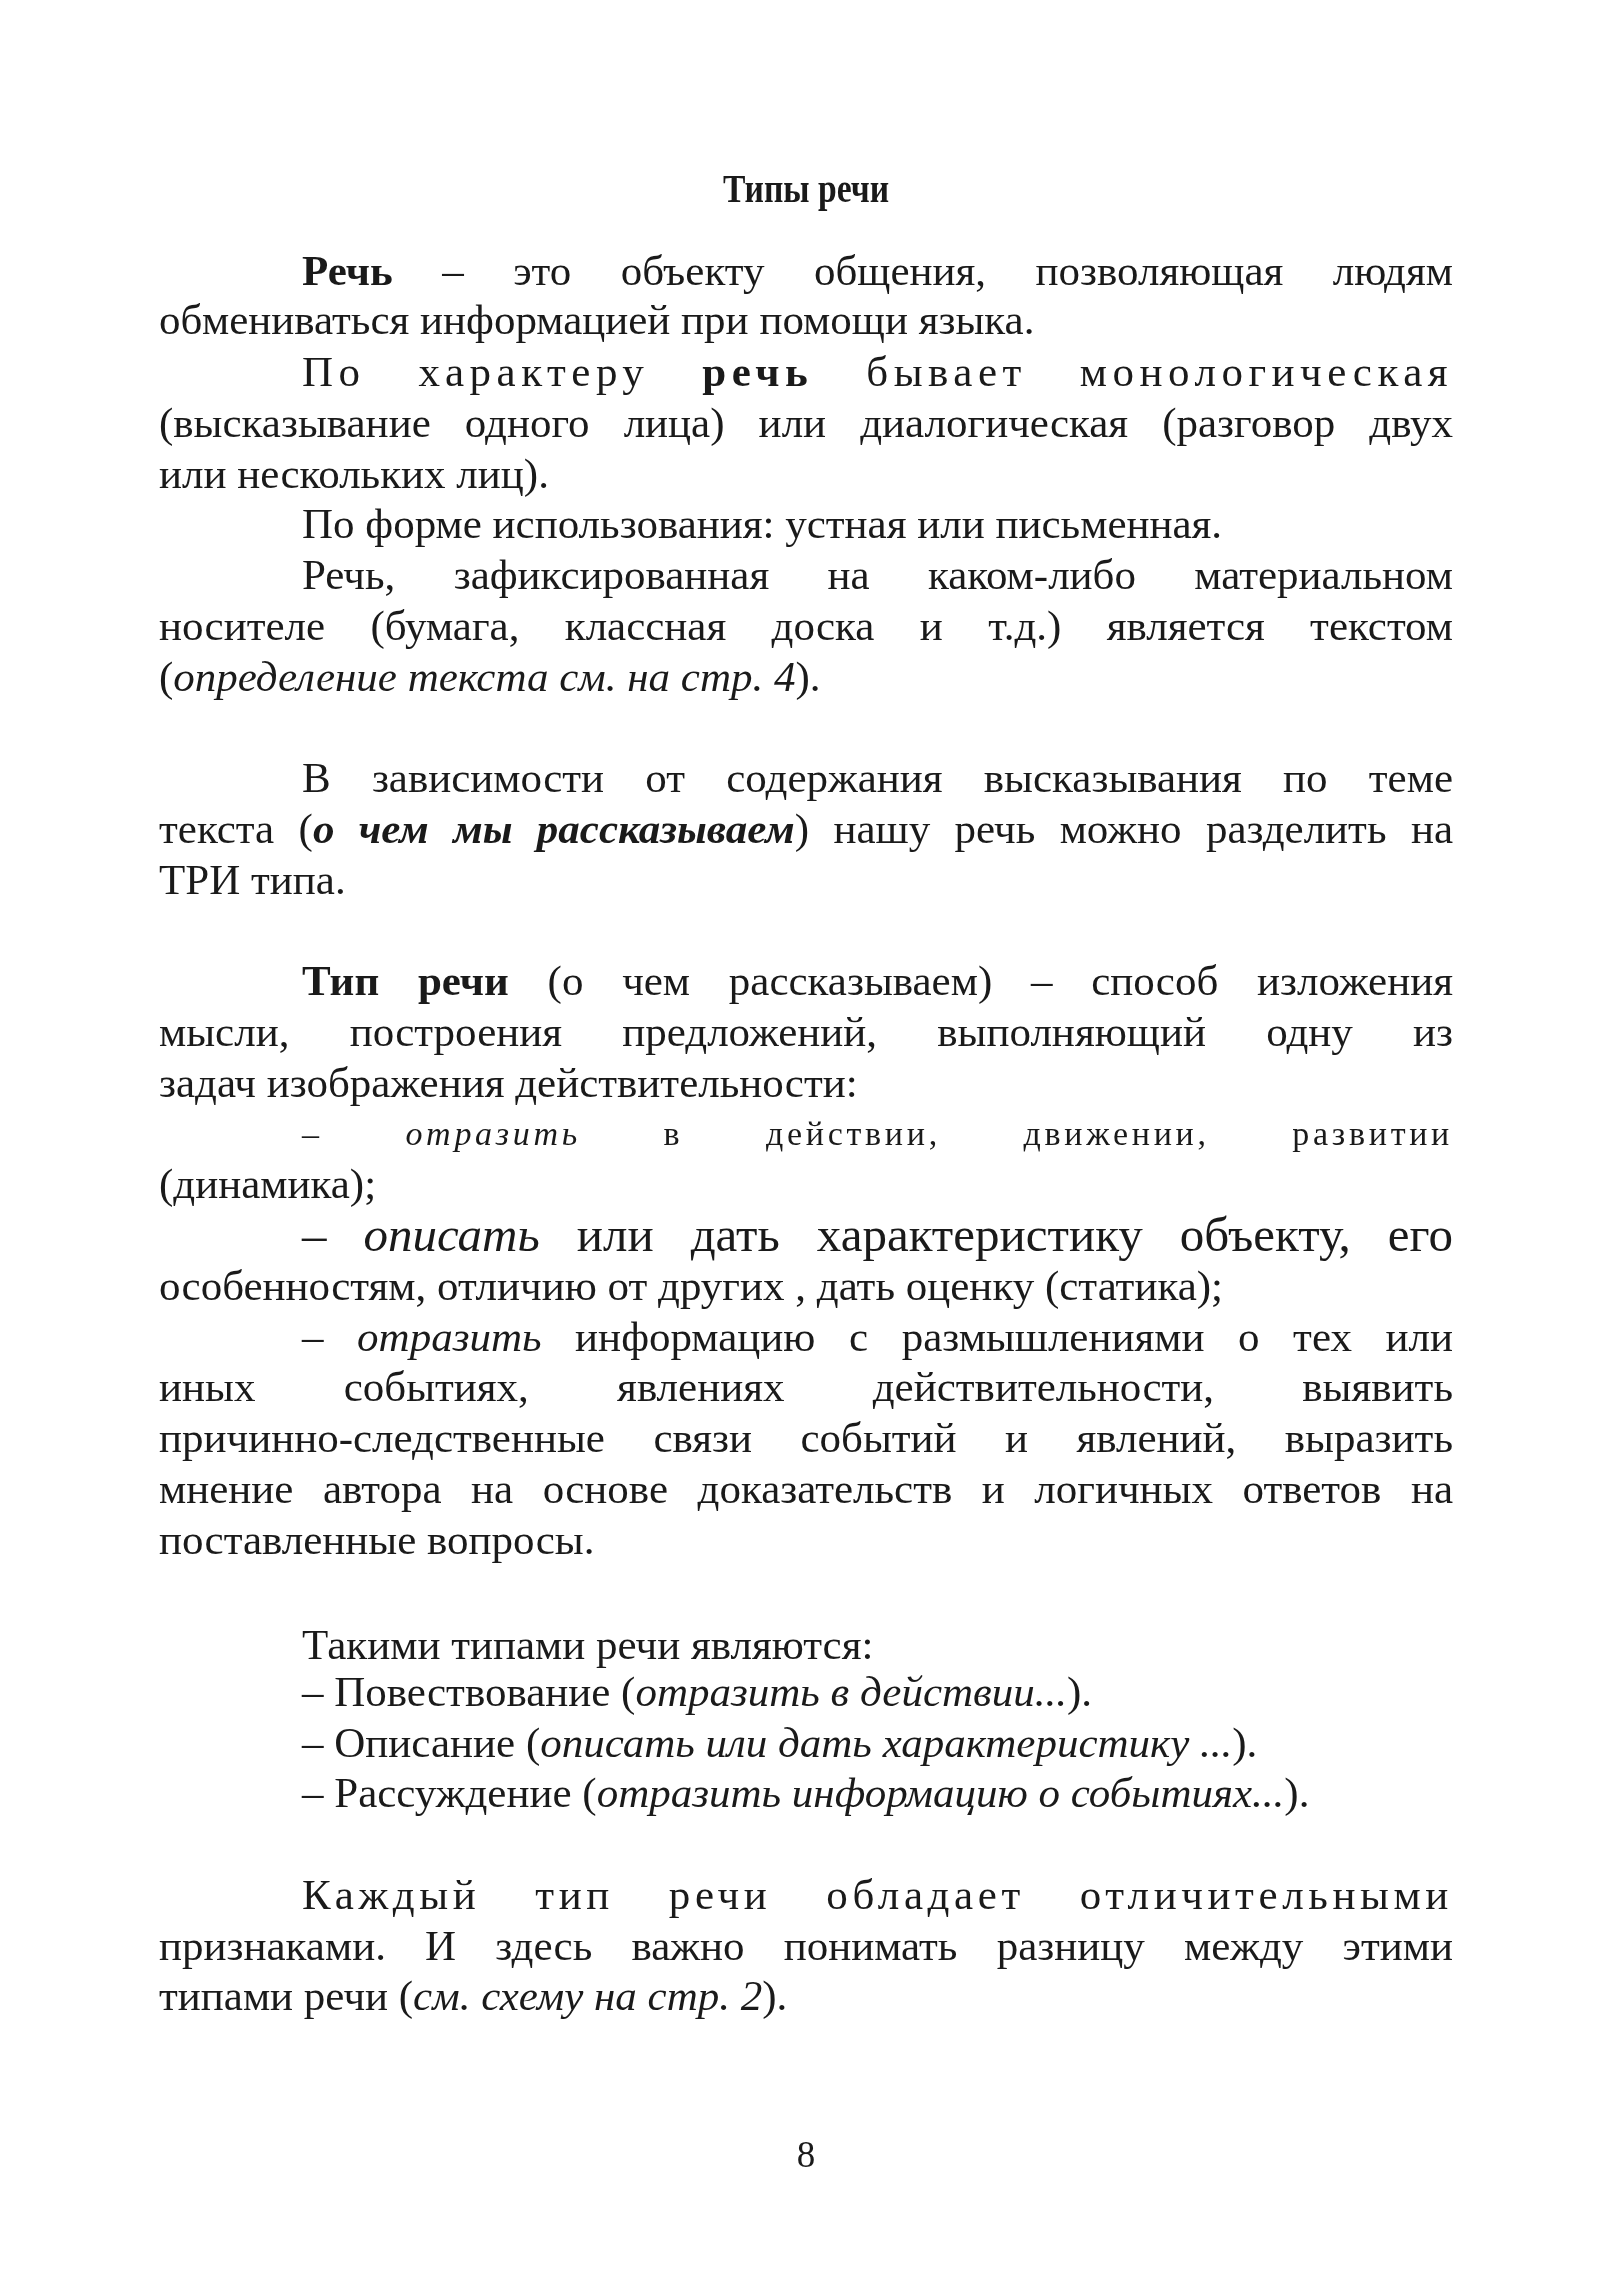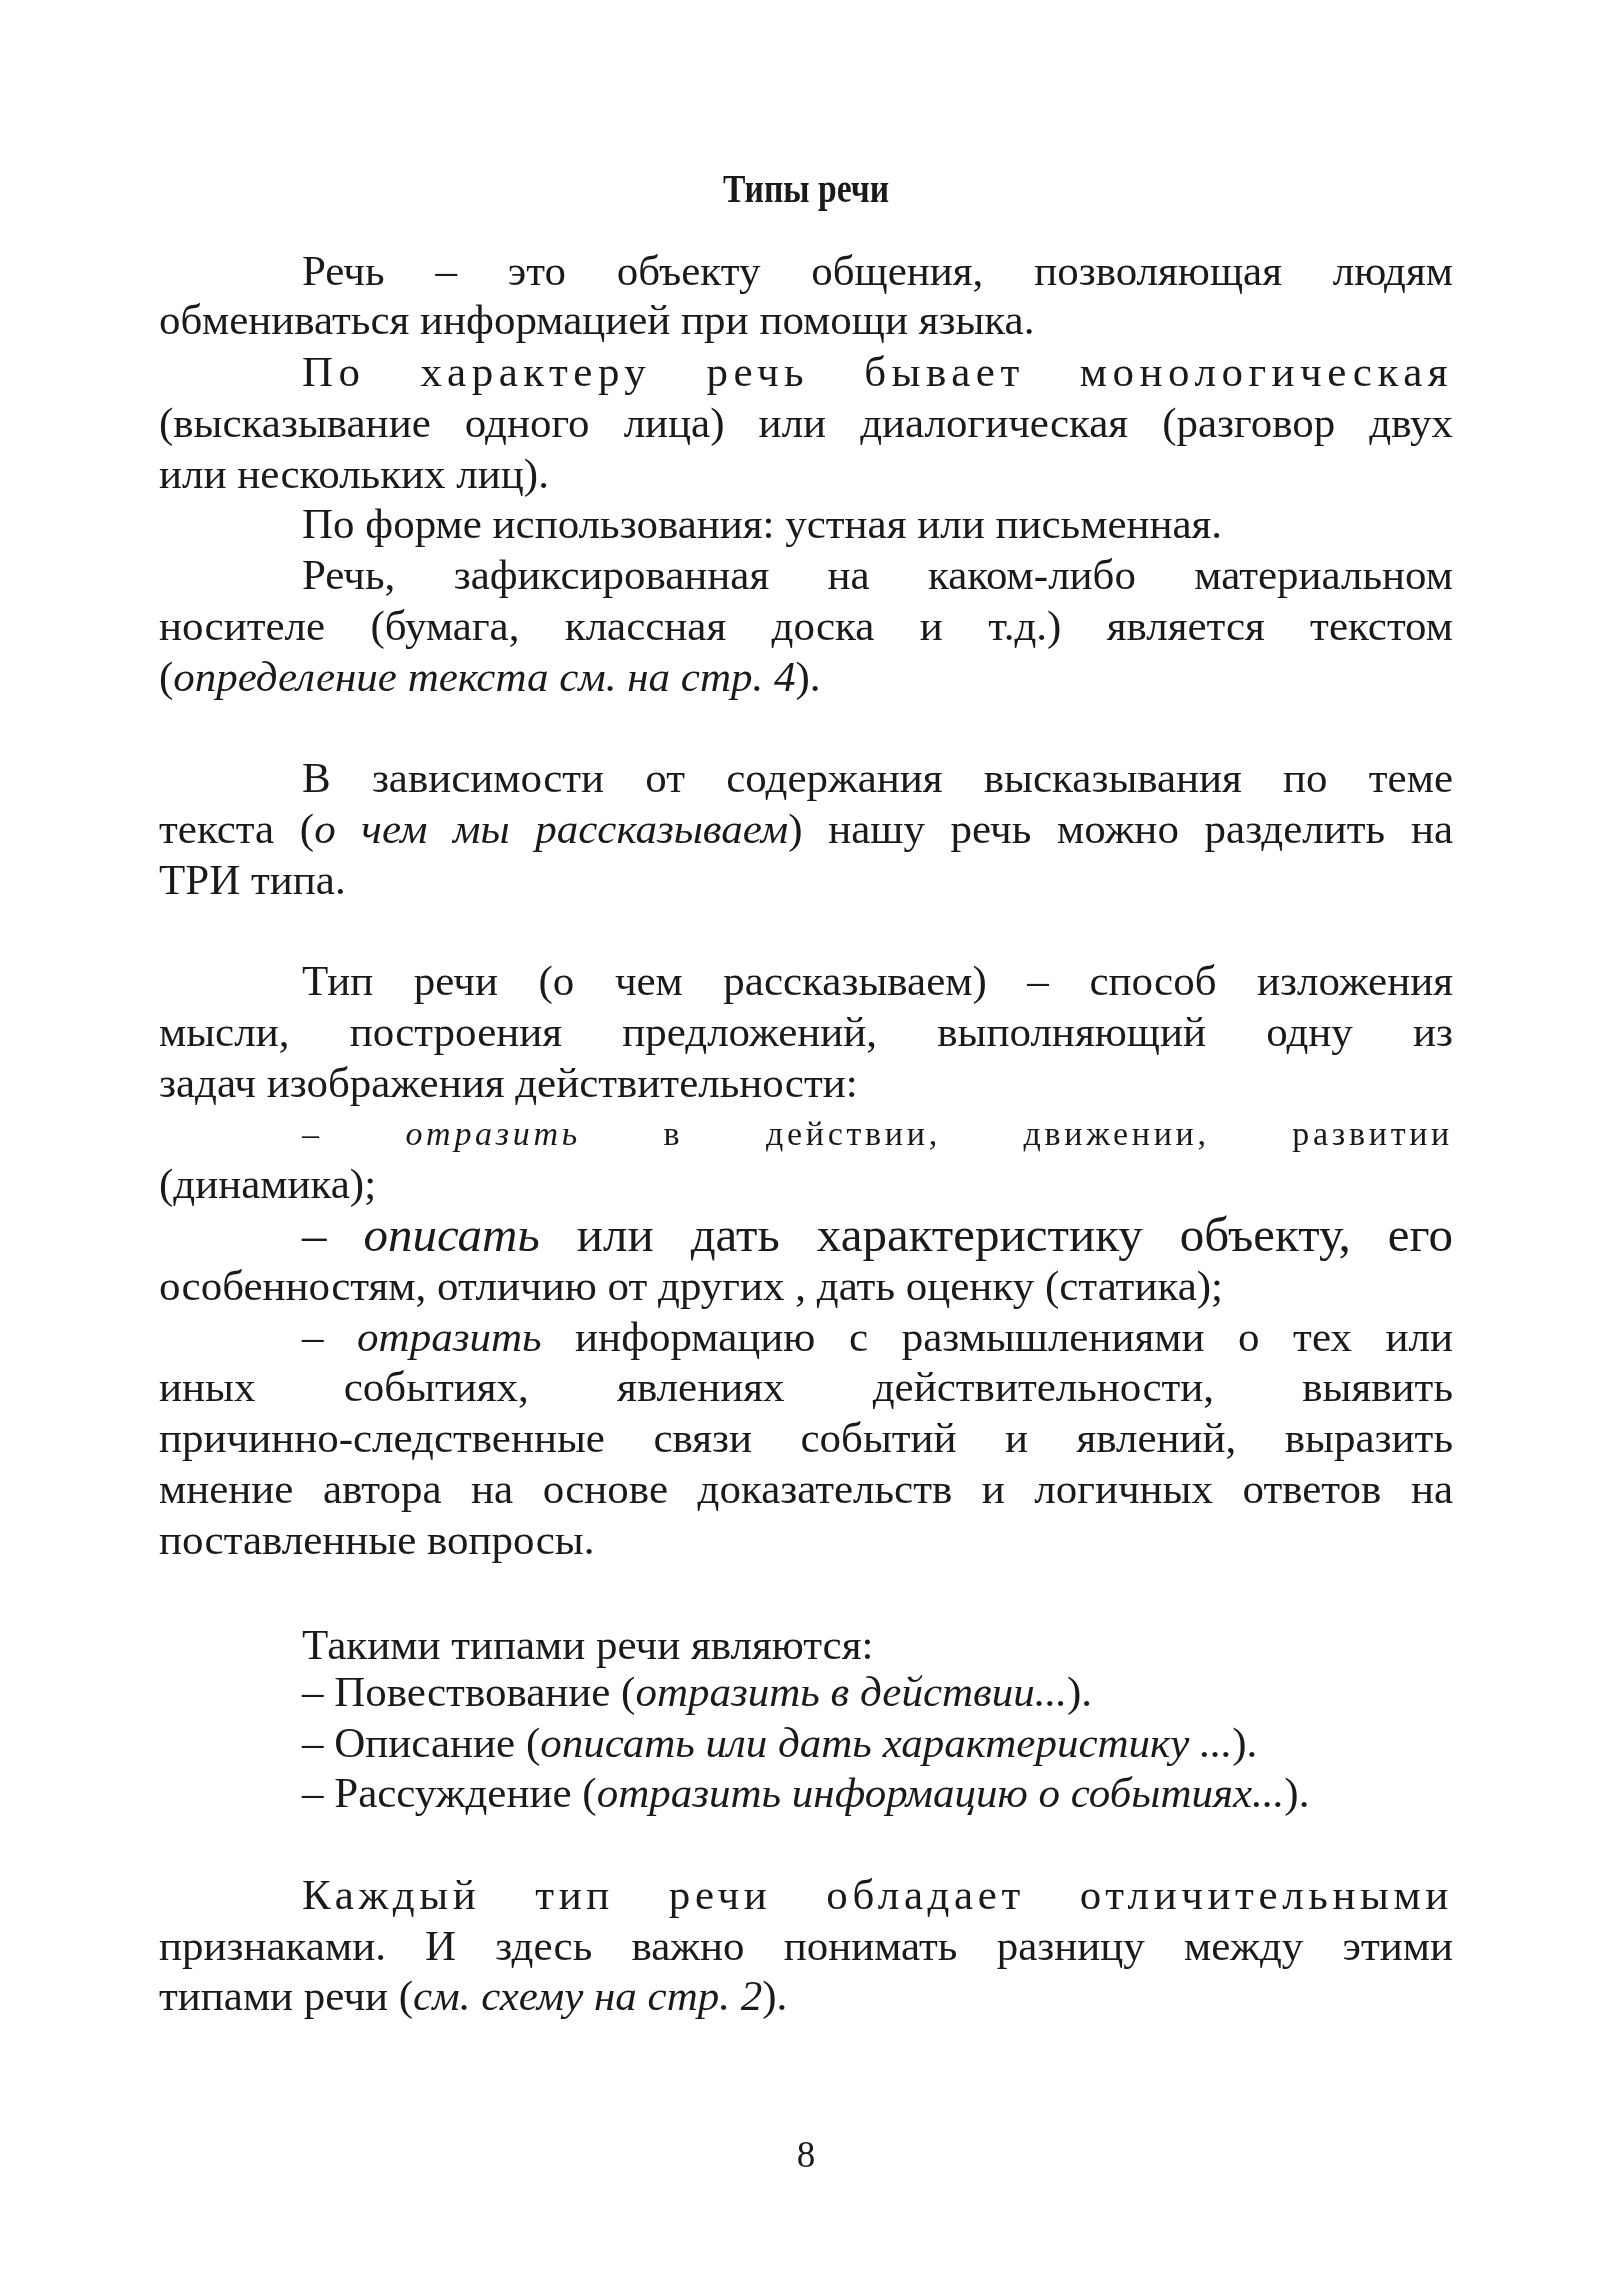--- a/index.html
+++ b/index.html
@@ -33,21 +33,21 @@
       left: 0;
       width: 1294px;
       font-size: 43px;
       line-height: 52px;
       white-space: nowrap;
       text-align: justify;
       text-align-last: justify;
     }
     .line.indent { padding-left: 143px; width: 1151px; }
     .line.last { text-align-last: left; }
-    .b { font-weight: normal; }
+    .b { font-weight: bold; }
     .i { font-style: italic; margin-top: 16px; }
     .page-number {
       position: absolute;
       left: 0; width: 1294px;
       top: 2132px;
       text-align: center;
       font-size: 37px;
       line-height: 46px;
     }
   </style>

